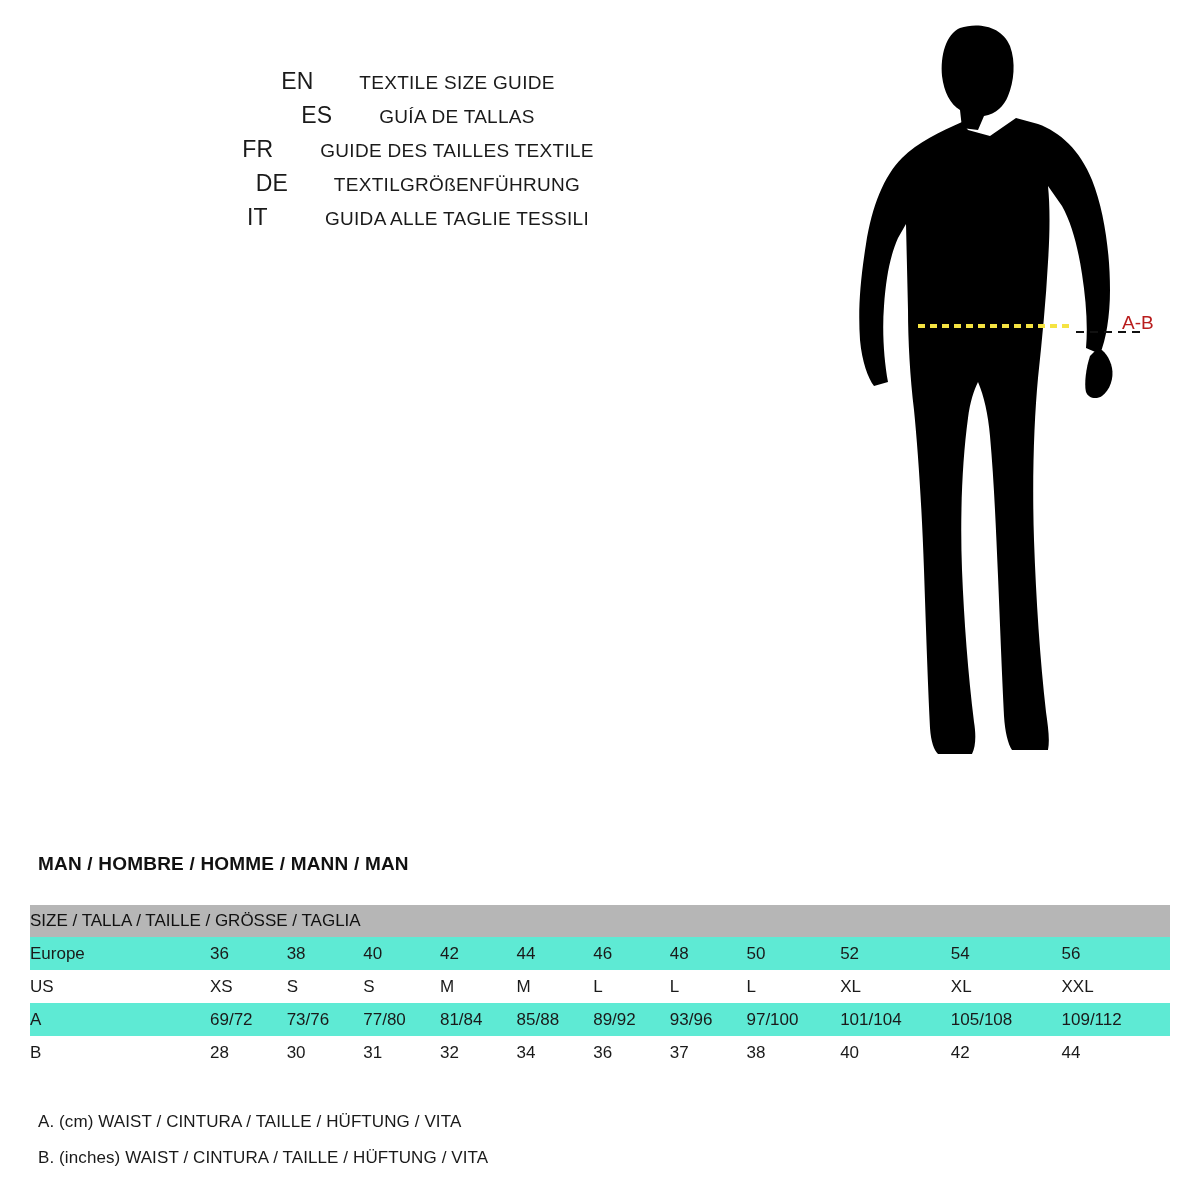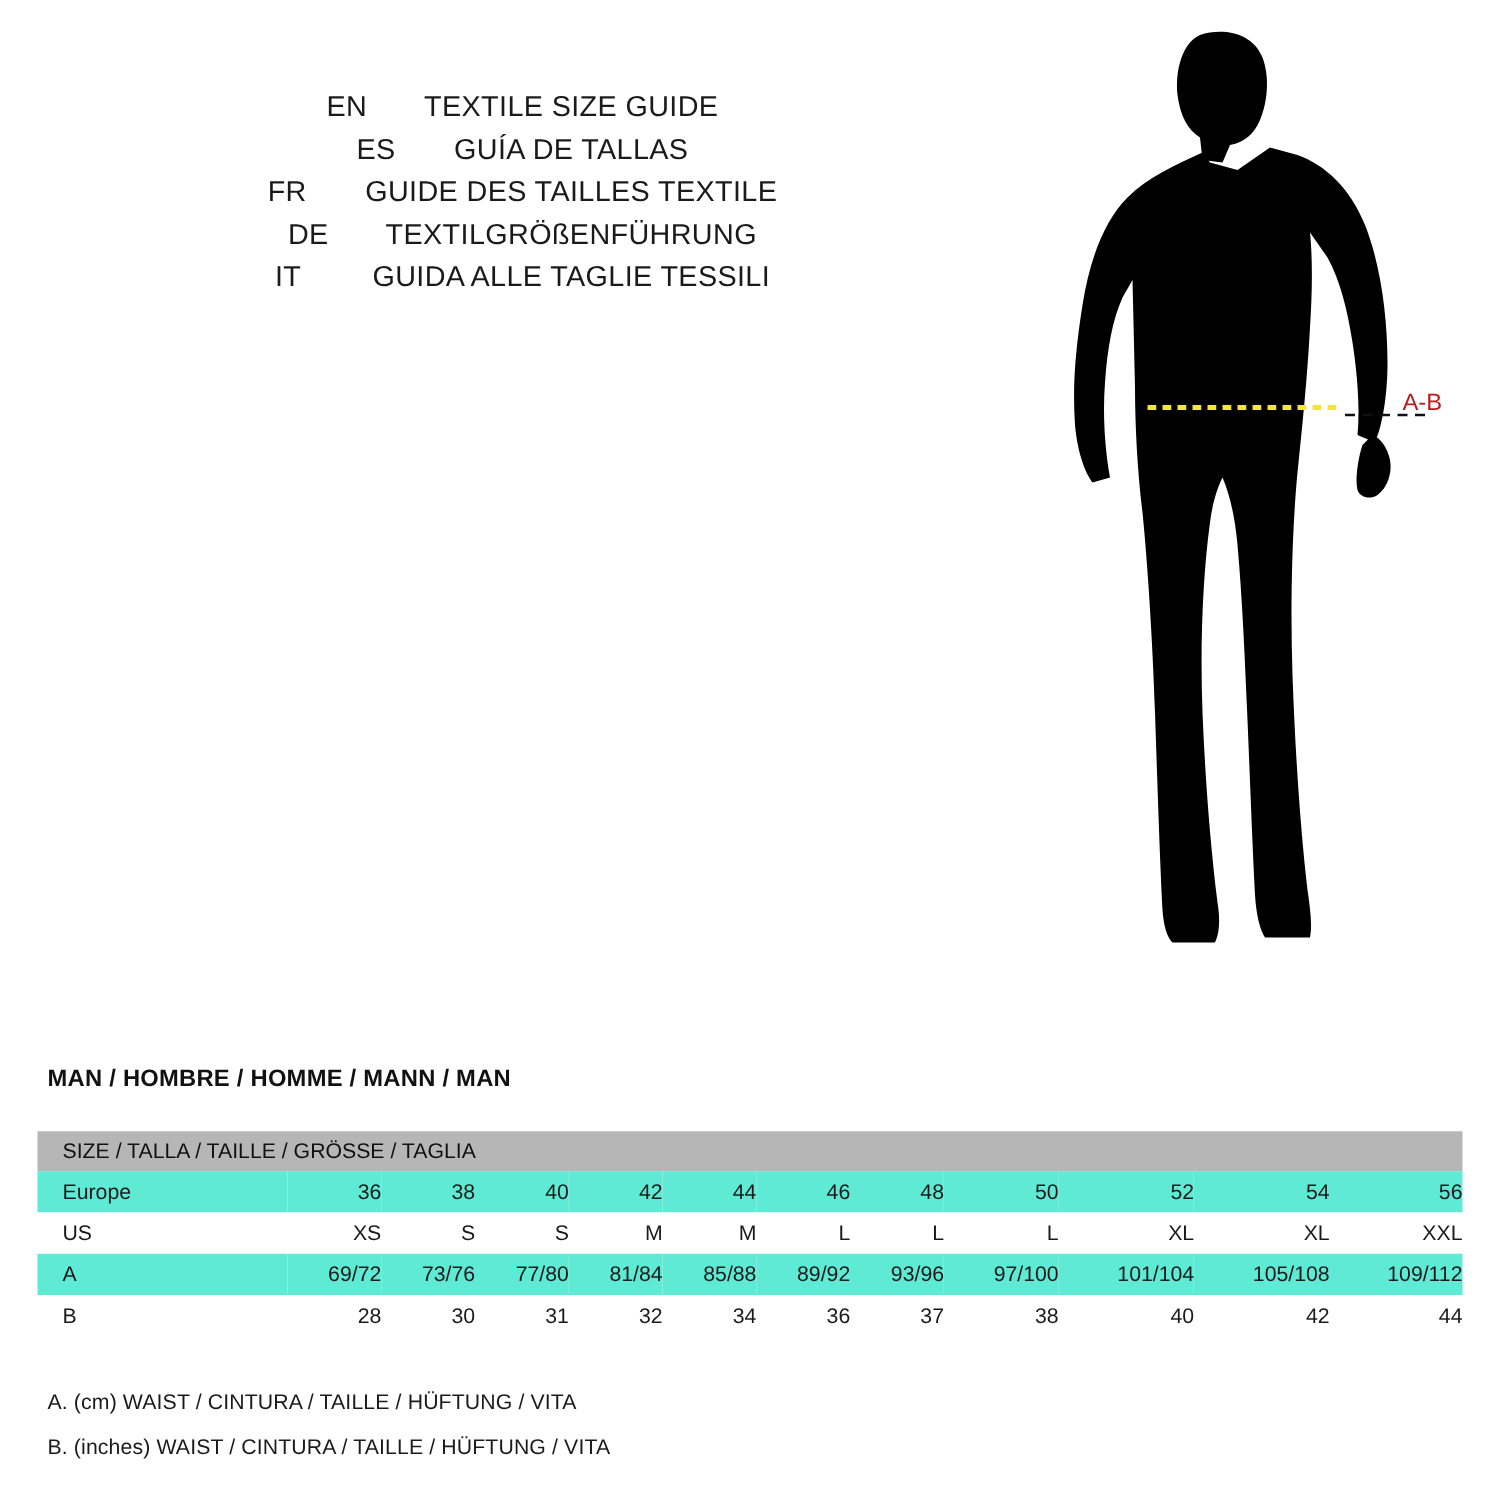--- a/index.html
+++ b/index.html
@@ -35,21 +35,21 @@
     height: 34px;
     justify-content: center;
   }
   .lang-code {
     width: 78px;
     font-size: 23px;
     letter-spacing: 0.2px;
     color: #1a1a1a;
   }
   .lang-text {
-    font-size: 23px;
+    font-size: 19px;
     letter-spacing: 0.3px;
     color: #1a1a1a;
     margin-top: 44px;
   }
 
   .section-title {
     position: absolute;
     left: 38px;
     top: 222px;
     font-size: 23px;
@@ -92,27 +92,27 @@
     position: absolute;
     left: 30px;
     top: 905px;
     width: 1140px;
     border-collapse: collapse;
     font-size: 17px;
   }
   table.size-table td {
     height: 33px;
     padding: 0;
-    text-align: right;
+    text-align: left;
     color: #1a1a1a;
     font-size: 17px;
   }
   table.size-table td.rowlabel {
     text-align: left;
-    padding-left: 20px;
+    padding-left: 0;
     width: 180px;
   }
   tr.header-row td {
     background: #b6b6b6;
     font-weight: normal;
     height: 32px;
     color: #111;
   }
   tr.shade td {
     background: #5eead4;

